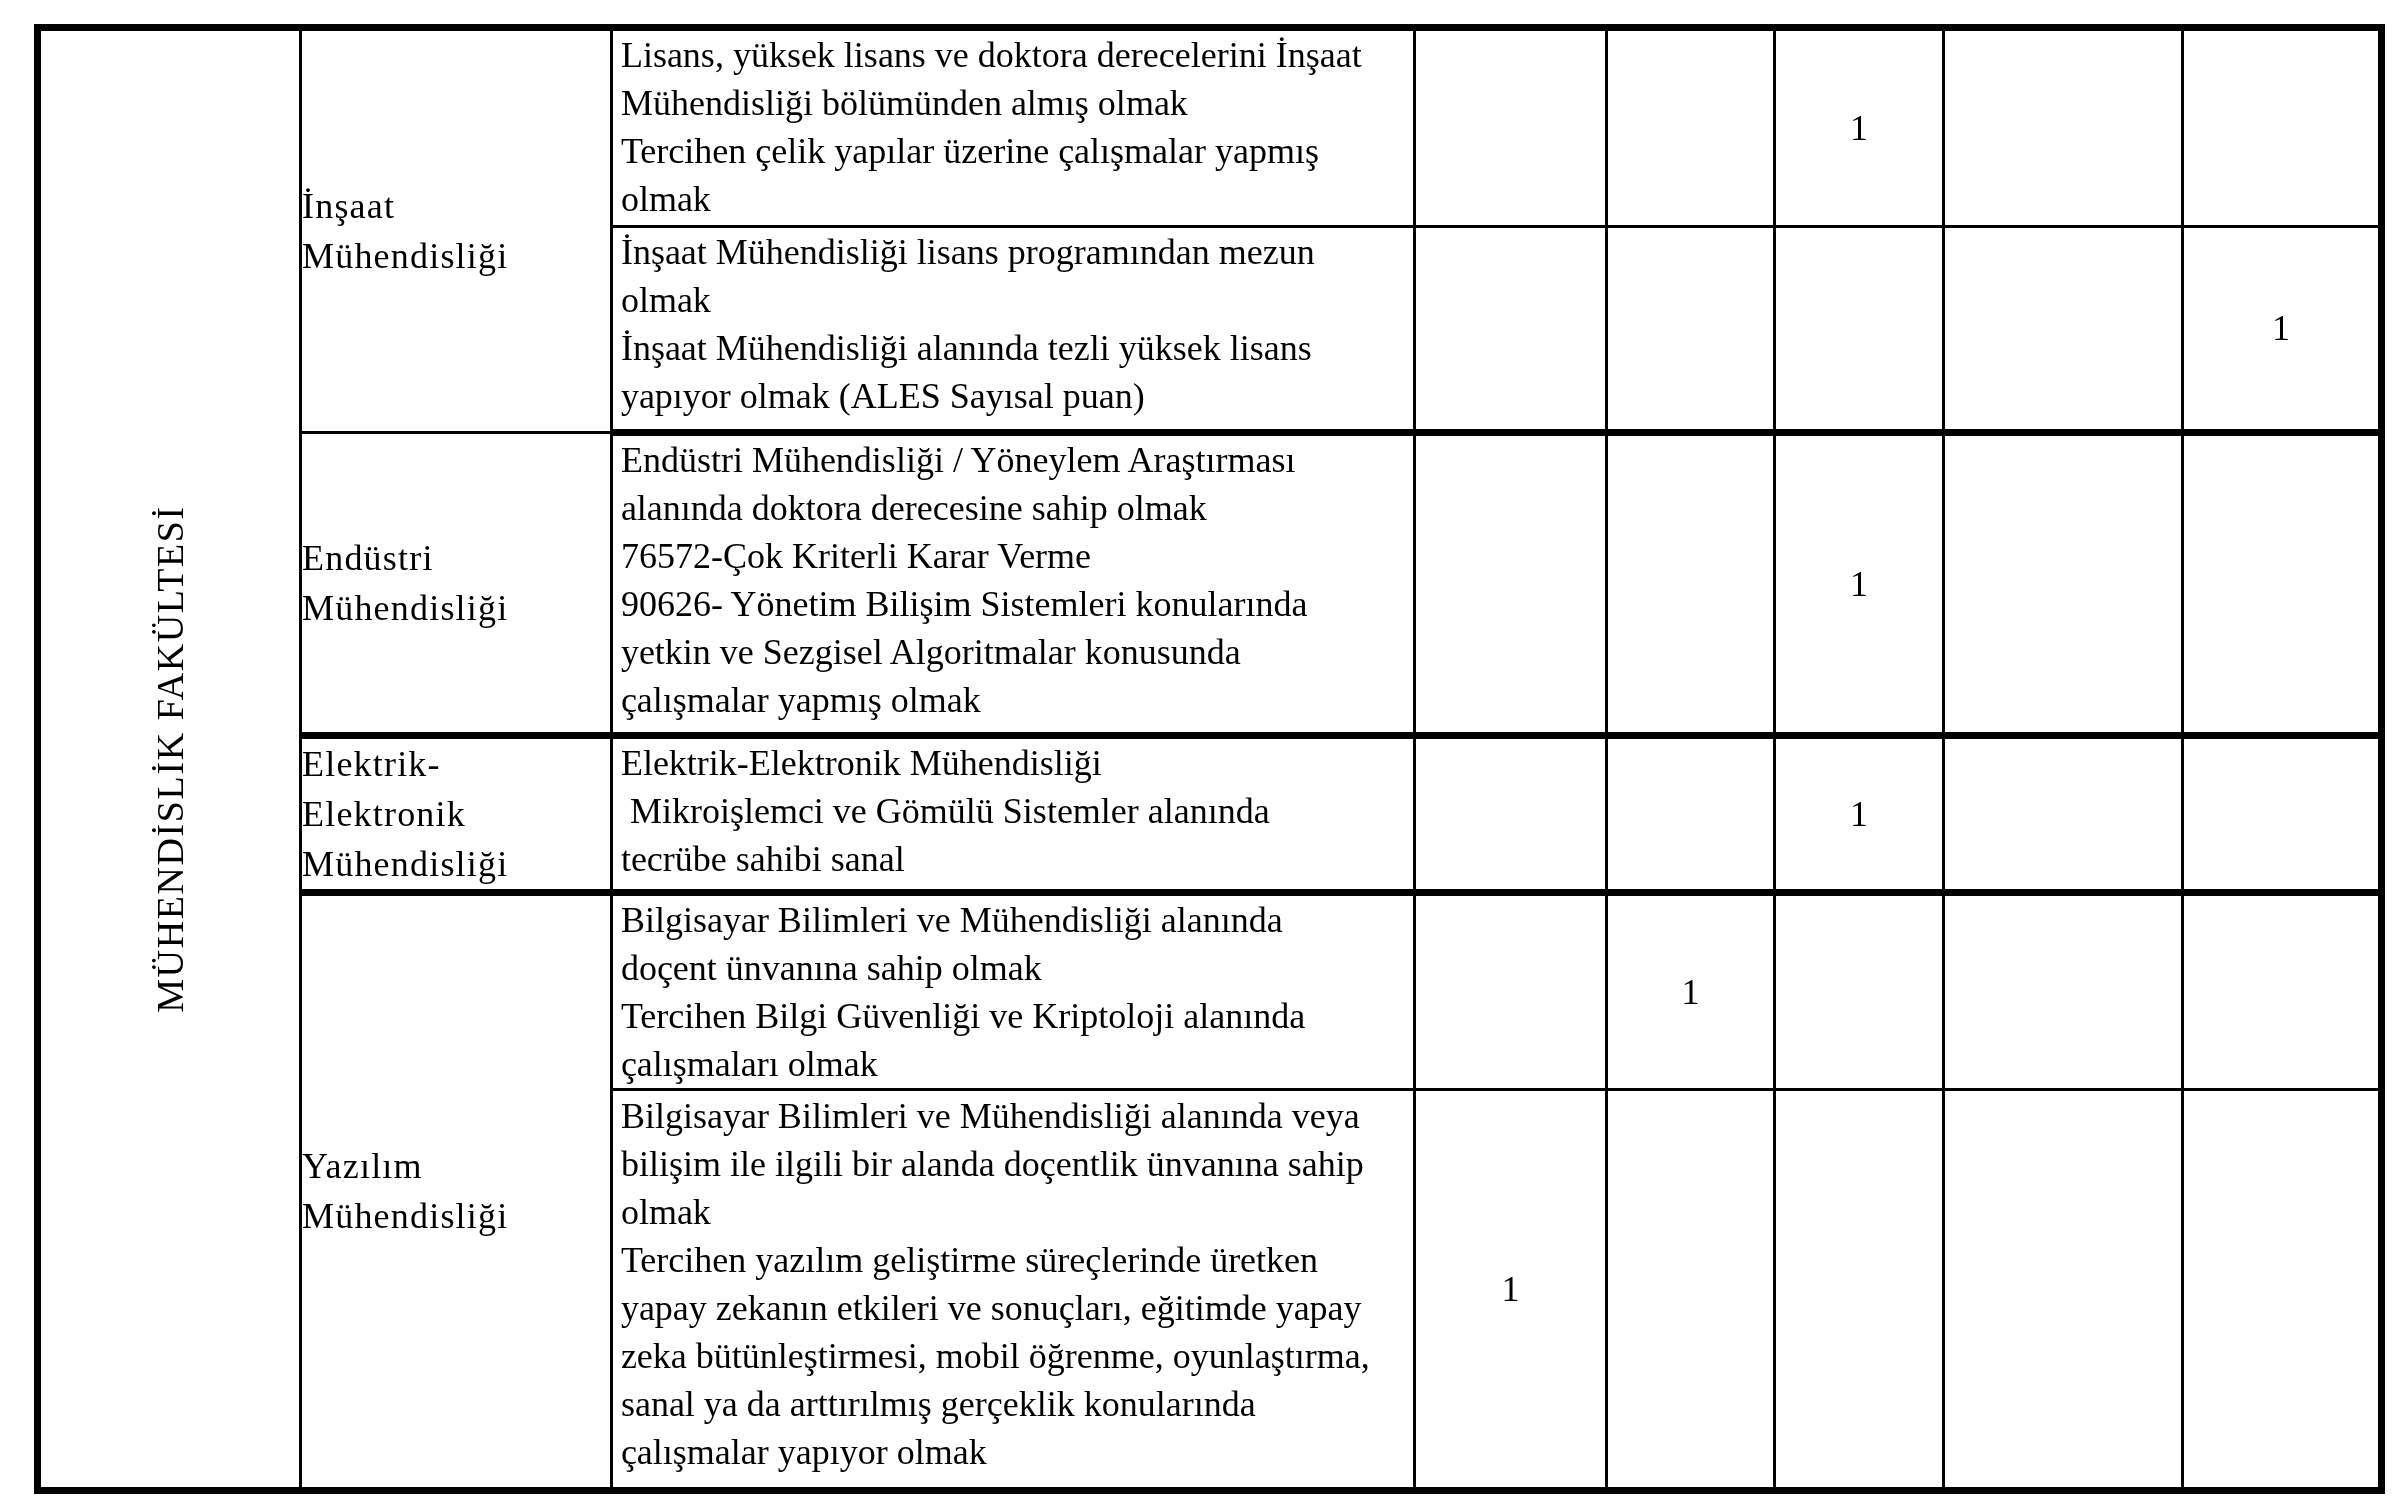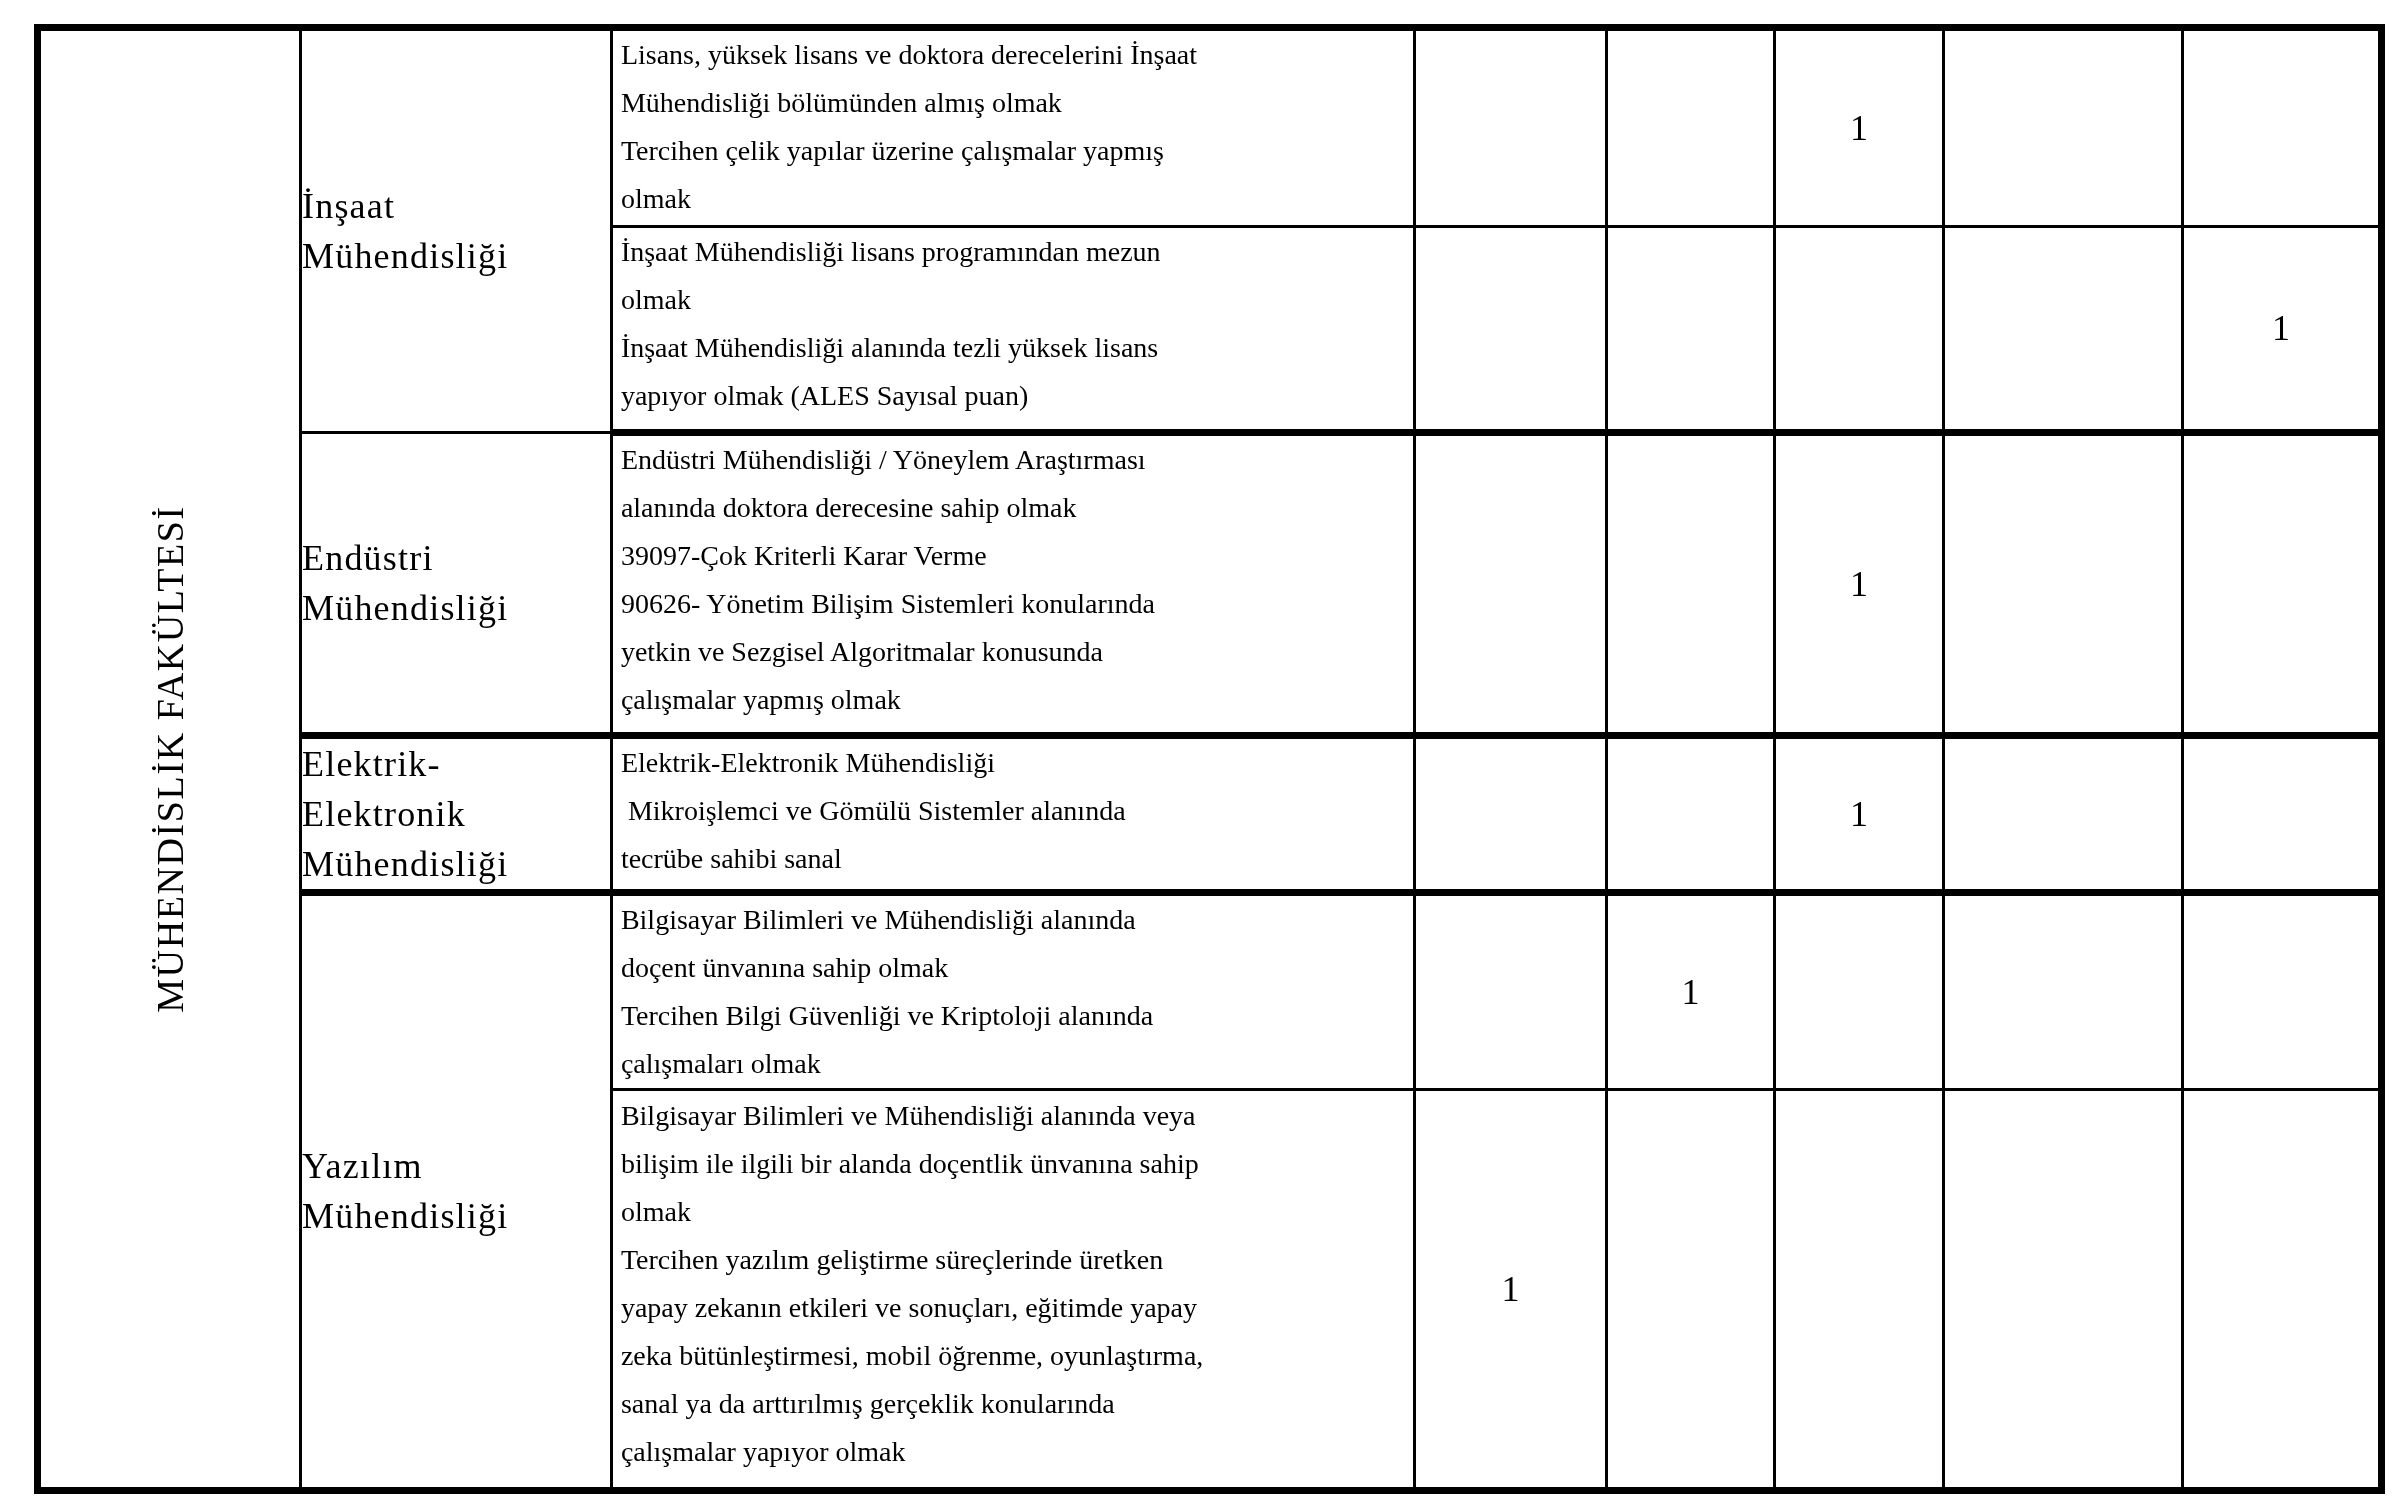--- a/index.html
+++ b/index.html
@@ -56,21 +56,21 @@
   td.dept-cell {
     vertical-align: middle;
     font-size: 36px;
     line-height: 50px;
     letter-spacing: 1.2px;
     white-space: pre;
   }
   td.req-cell {
     vertical-align: top;
     text-align: left;
-    font-size: 28px;
+    font-size: 36px;
     line-height: 48px;
     white-space: pre;
     padding: 0.8px 6.3px 0 7.9px;
   }
   td.count-cell {
     vertical-align: middle;
     text-align: center;
     font-size: 36px;
   }
 </style>
@@ -118,21 +118,21 @@
       <td class="count-cell"></td>
       <td class="count-cell"></td>
       <td class="count-cell">1</td>
     </tr>
 
     <tr class="thick" style="height:303px">
       <td class="dept-cell dept-thick">Endüstri
 Mühendisliği</td>
       <td class="req-cell">Endüstri Mühendisliği / Yöneylem Araştırması
 alanında doktora derecesine sahip olmak
-39097-Çok Kriterli Karar Verme
+76572-Çok Kriterli Karar Verme
 90626- Yönetim Bilişim Sistemleri konularında
 yetkin ve Sezgisel Algoritmalar konusunda
 çalışmalar yapmış olmak</td>
       <td class="count-cell"></td>
       <td class="count-cell"></td>
       <td class="count-cell">1</td>
       <td class="count-cell"></td>
       <td class="count-cell"></td>
     </tr>
 

